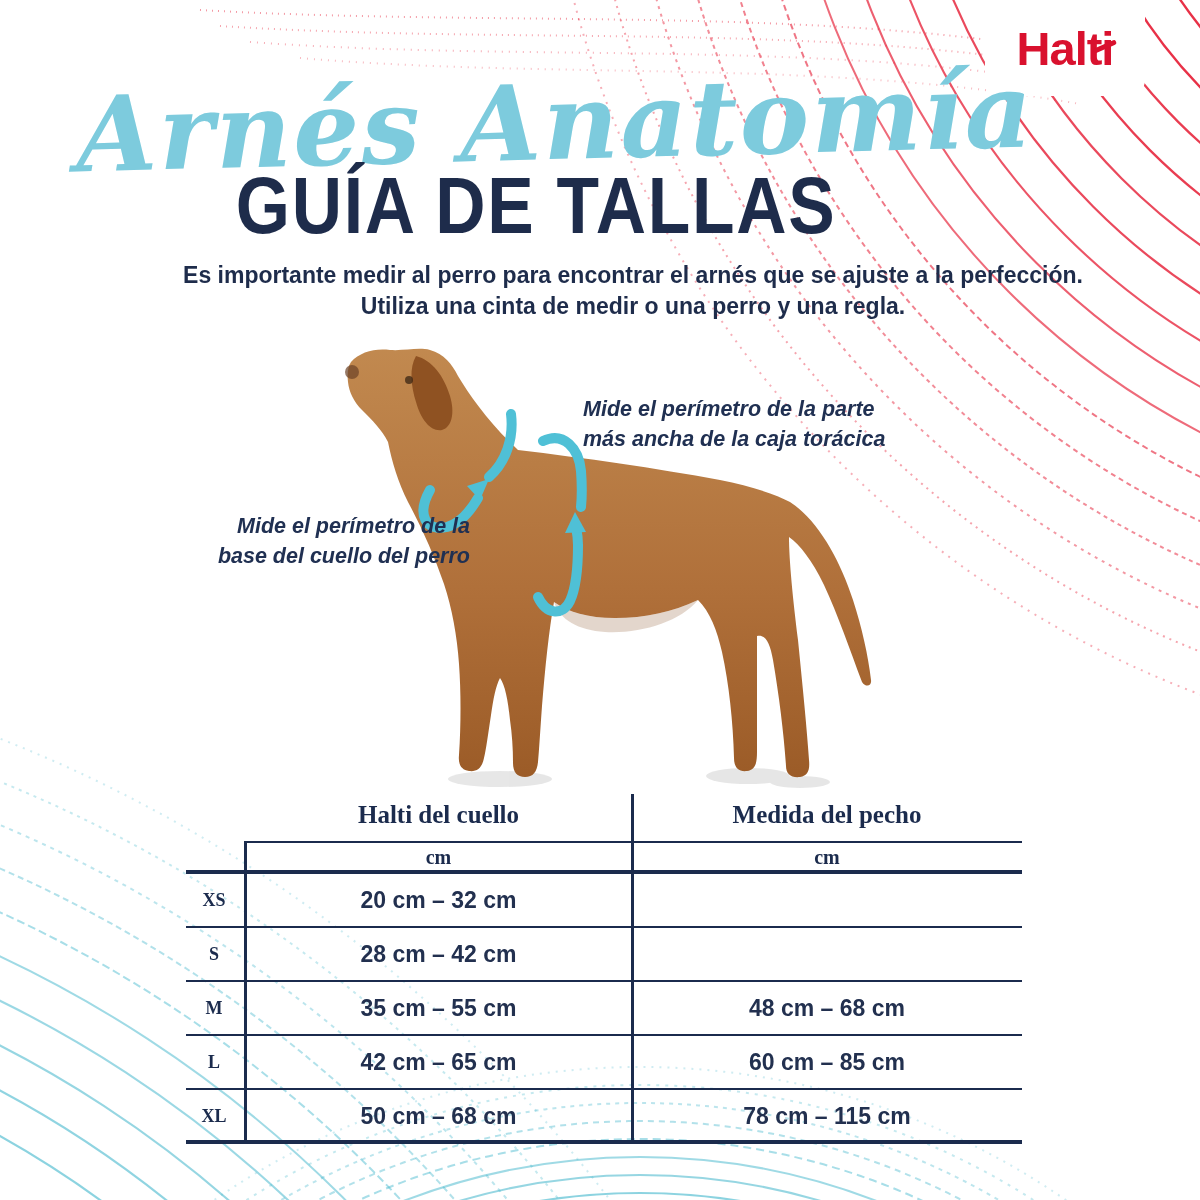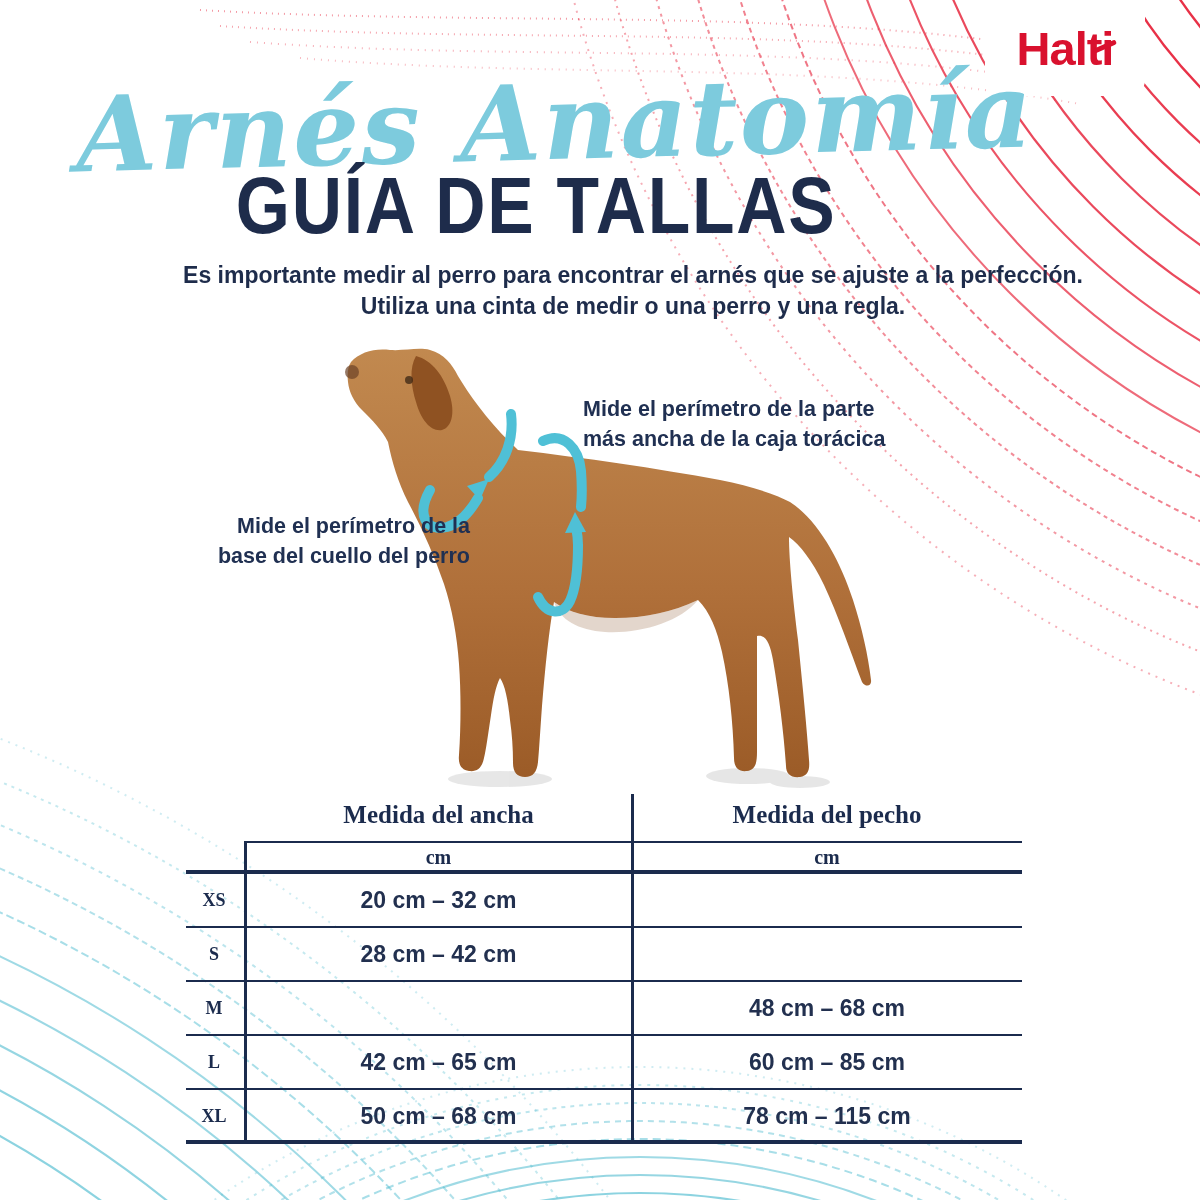--- a/index.html
+++ b/index.html
@@ -23,21 +23,21 @@
   }
   .intro{left:0;top:260px;width:1200px;text-align:center;
     font-size:23px;line-height:31px;font-weight:700;color:#1e2c4b;padding-left:33px;}
   
   .logo-box{left:985px;top:0;width:160px;height:96px;background:#ffffff;
     border-radius:0 0 16px 16px;display:flex;align-items:center;justify-content:center;}
   .logo-text{font-weight:700;font-size:47px;letter-spacing:-1px;color:#d9112e;position:relative;}
   .t-slash{position:absolute;left:76px;top:23px;width:24px;height:5px;background:#d9112e;
     transform:rotate(-24deg);border-radius:2px;}
   
-  .note{font-size:21.5px;line-height:29.5px;font-weight:600;color:#203052;}
+  .note{font-size:21.5px;line-height:29.5px;font-weight:600;color:#203052;font-style:italic;}
   .note-chest{left:583px;top:395px;text-align:left;}
   .note-neck{left:160px;top:512px;width:310px;text-align:right;}
   
   .tline{background:#1b2b4d;}
   .th-serif{font-family:"Liberation Serif",serif;font-weight:700;color:#1b2b4d;text-align:center;}
   .col-head{top:800px;font-size:25px;line-height:30px;}
   .unit{top:845px;font-size:20px;line-height:24px;}
   .size-label{left:183px;width:62px;font-size:18px;line-height:30px;text-align:center;
     font-family:"Liberation Serif",serif;font-weight:700;color:#1b2b4d;}
   .cell-val{font-size:23px;line-height:28px;font-weight:700;color:#22304f;text-align:center;}
@@ -209,32 +209,33 @@
   <div class="abs tline" style="left:631px;top:794px;width:2.5px;height:349px"></div>
   <div class="abs tline" style="left:244px;top:841px;width:2.5px;height:302px"></div>
   <div class="abs tline" style="left:244px;top:841px;width:778px;height:2px"></div>
   <div class="abs tline" style="left:186px;top:870px;width:836px;height:3.5px"></div>
   <div class="abs tline" style="left:186px;top:925.5px;width:836px;height:2.5px"></div>
   <div class="abs tline" style="left:186px;top:979.5px;width:836px;height:2.5px"></div>
   <div class="abs tline" style="left:186px;top:1033.5px;width:836px;height:2.5px"></div>
   <div class="abs tline" style="left:186px;top:1087.5px;width:836px;height:2.5px"></div>
   <div class="abs tline" style="left:186px;top:1140px;width:836px;height:3.5px"></div>
 
-  <div class="abs th-serif col-head col-neck">Medida del ancha</div>
+  <div class="abs th-serif col-head col-neck">Halti del cuello</div>
   <div class="abs th-serif col-head col-chest">Medida del pecho</div>
   <div class="abs th-serif unit col-neck">cm</div>
   <div class="abs th-serif unit col-chest">cm</div>
 
   <div class="abs size-label" style="top:885px">XS</div>
   <div class="abs cell-val col-neck" style="top:886px">20 cm – 32 cm</div>
 
   <div class="abs size-label" style="top:939px">S</div>
   <div class="abs cell-val col-neck" style="top:940px">28 cm – 42 cm</div>
 
   <div class="abs size-label" style="top:993px">M</div>
+  <div class="abs cell-val col-neck" style="top:994px">35 cm – 55 cm</div>
   <div class="abs cell-val col-chest" style="top:994px">48 cm – 68 cm</div>
 
   <div class="abs size-label" style="top:1047px">L</div>
   <div class="abs cell-val col-neck" style="top:1048px">42 cm – 65 cm</div>
   <div class="abs cell-val col-chest" style="top:1048px">60 cm – 85 cm</div>
 
   <div class="abs size-label" style="top:1101px">XL</div>
   <div class="abs cell-val col-neck" style="top:1102px">50 cm – 68 cm</div>
   <div class="abs cell-val col-chest" style="top:1102px">78 cm – 115 cm</div>
 

